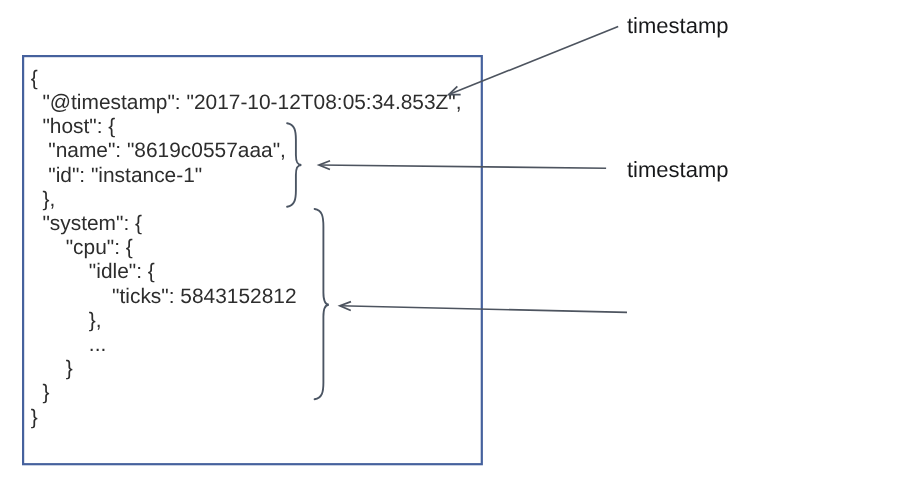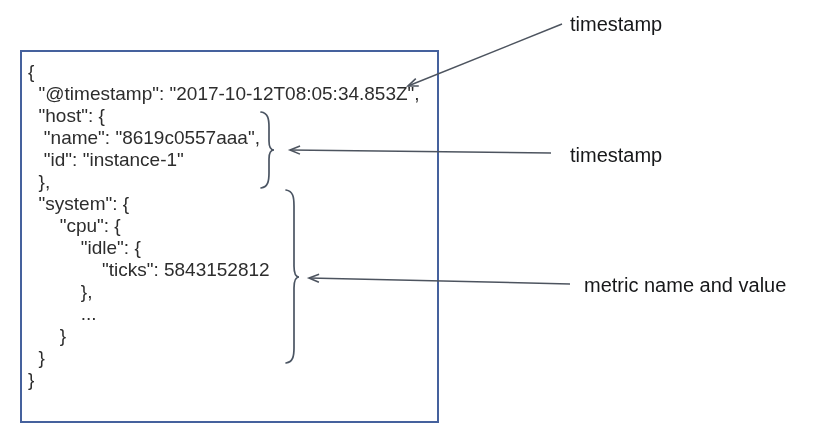--- a/index.html
+++ b/index.html
@@ -91,15 +91,14 @@
 
     <line x1="551" y1="153" x2="290" y2="150" stroke="#4d545f" stroke-width="1.5" marker-end="url(#arrowhead)"></line>
 
     <line x1="570" y1="284" x2="309" y2="278" stroke="#4d545f" stroke-width="1.5" marker-end="url(#arrowhead)"></line>
   </svg>
 
   <div class="label" id="lbl-timestamp">timestamp</div>
 
   <div class="label" id="lbl-dimensions">timestamp</div>
 
-  <div class="label" id="lbl-metric">metric name and value</div>
 
 </div>
 
 </body></html>

